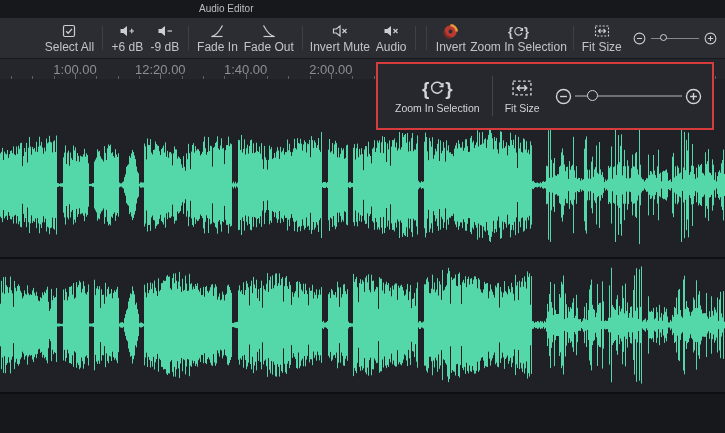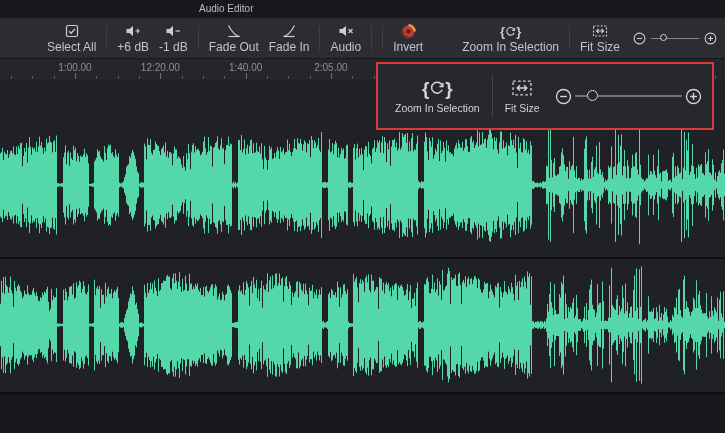--- a/index.html
+++ b/index.html
@@ -20,21 +20,21 @@
   .spacer { flex:1; }
   .zwrap { display:flex; align-items:center; }
   .zbrace { font-size:13px; line-height:1; color:#cdced1; font-weight:bold; }
   .tb-slider { display:flex; align-items:center; gap:5px; margin-left:8px; color:#cdced1; }
   .t-line { position:relative; width:48px; height:1px; background:#85878b; }
   .t-knob { position:absolute; left:9px; top:-3.5px; width:7px; height:7px; border:1.2px solid #d0d1d4;
             border-radius:50%; background:#2b2d33; }
 
   
   .ruler { position:relative; height:21px; background:#24262b; border-top:1px solid #17181c; overflow:hidden; }
-  .rlabel { position:absolute; top:3px; font-size:10px; color:#8d8f94; transform:translateX(-50%); white-space:nowrap; }
+  .rlabel { position:absolute; top:3px; font-size:13px; color:#8d8f94; transform:translateX(-50%); white-space:nowrap; }
   .tick { position:absolute; bottom:0; width:1px; height:3px; background:#5b5d62; }
   .tick.major { height:6px; background:#6d6f74; }
 
   
   .track { position:relative; background:#1f2127; border-bottom:2px solid #0d0f13; }
   .track1 { height:180px; }
   .track2 { height:135px; }
   .track svg { display:block; }
   .bottom-strip { height:39px; background:#17181c; }
 
@@ -86,47 +86,56 @@
       <span class="lb">+6 dB</span>
     </button>
 
     <button class="tb">
       <span class="ic">
         <svg width="16" height="14" viewBox="0 0 16 14">
             <path d="M1.5 5v4h2.8L8 12V2L4.3 5H1.5z" fill="currentColor"></path>
             <path d="M10.5 7h4.5" stroke="currentColor" stroke-width="1.2" fill="none"></path>
           </svg>
       </span>
-      <span class="lb">-1 dB</span>
-    </button>
-
-    <div class="sep"></div>
+      <span class="lb">-9 dB</span>
+    </button>
+
+    <div class="sep"></div>
+
+    <button class="tb">
+      <span class="ic">
+        <svg width="14" height="14" viewBox="0 0 14 14" fill="none" stroke="currentColor" stroke-width="1.2">
+            <path d="M1.5 12.5h11"></path>
+            <path d="M1.5 12.5C5 12 9 8 12.5 1.5"></path>
+          </svg>
+      </span>
+      <span class="lb">Fade In</span>
+    </button>
 
     <button class="tb">
       <span class="ic">
         <svg width="14" height="14" viewBox="0 0 14 14" fill="none" stroke="currentColor" stroke-width="1.2">
             <path d="M1.5 12.5h11"></path>
             <path d="M1.5 1.5C5 8 9 12 12.5 12.5"></path>
           </svg>
       </span>
       <span class="lb">Fade Out</span>
     </button>
 
-    <button class="tb">
-      <span class="ic">
-        <svg width="14" height="14" viewBox="0 0 14 14" fill="none" stroke="currentColor" stroke-width="1.2">
-            <path d="M1.5 12.5h11"></path>
-            <path d="M1.5 12.5C5 12 9 8 12.5 1.5"></path>
-          </svg>
-      </span>
-      <span class="lb">Fade In</span>
-    </button>
-
-    <div class="sep"></div>
-
+    <div class="sep"></div>
+
+    <button class="tb">
+      <span class="ic">
+        <svg width="16" height="14" viewBox="0 0 16 14" fill="none" stroke="currentColor" stroke-width="1.2">
+            <path d="M1.5 5v4h2.8L8 12V2L4.3 5H1.5z"></path>
+            <path d="M10.5 5l4 4M14.5 5l-4 4"></path>
+          </svg>
+      </span>
+      <span class="lb">Invert Mute</span>
+    </button>
 
     <button class="tb">
       <span class="ic">
         <svg width="16" height="14" viewBox="0 0 16 14">
             <path d="M1.5 5v4h2.8L8 12V2L4.3 5H1.5z" fill="currentColor"></path>
             <path d="M10.5 5l4 4M14.5 5l-4 4" stroke="currentColor" stroke-width="1.2" fill="none"></path>
           </svg>
       </span>
       <span class="lb">Audio</span>
     </button>
@@ -191,21 +200,21 @@
           </svg>
       </span>
     </div>
   </div>
 
   <div class="ruler">
     <div>
         <span class="rlabel" style="left: 75px;">1:00.00</span>
         <span class="rlabel" style="left: 160.3px;">12:20.00</span>
         <span class="rlabel" style="left: 245.6px;">1:40.00</span>
-        <span class="rlabel" style="left: 330.9px;">2:05.00</span>
+        <span class="rlabel" style="left: 330.9px;">2:00.00</span>
         <span class="rlabel" style="left: 416.2px;">2:20.00</span>
         <span class="rlabel" style="left: 501.5px;">2:40.00</span>
         <span class="rlabel" style="left: 586.8px;">3:00.00</span>
         <span class="rlabel" style="left: 672.1px;">3:20.00</span>
         <div class="tick" style="left: 11.025px;"></div>
         <div class="tick" style="left: 32.35px;"></div>
         <div class="tick" style="left: 53.675px;"></div>
         <div class="tick major" style="left: 75px;"></div>
         <div class="tick" style="left: 96.325px;"></div>
         <div class="tick" style="left: 117.65px;"></div>

